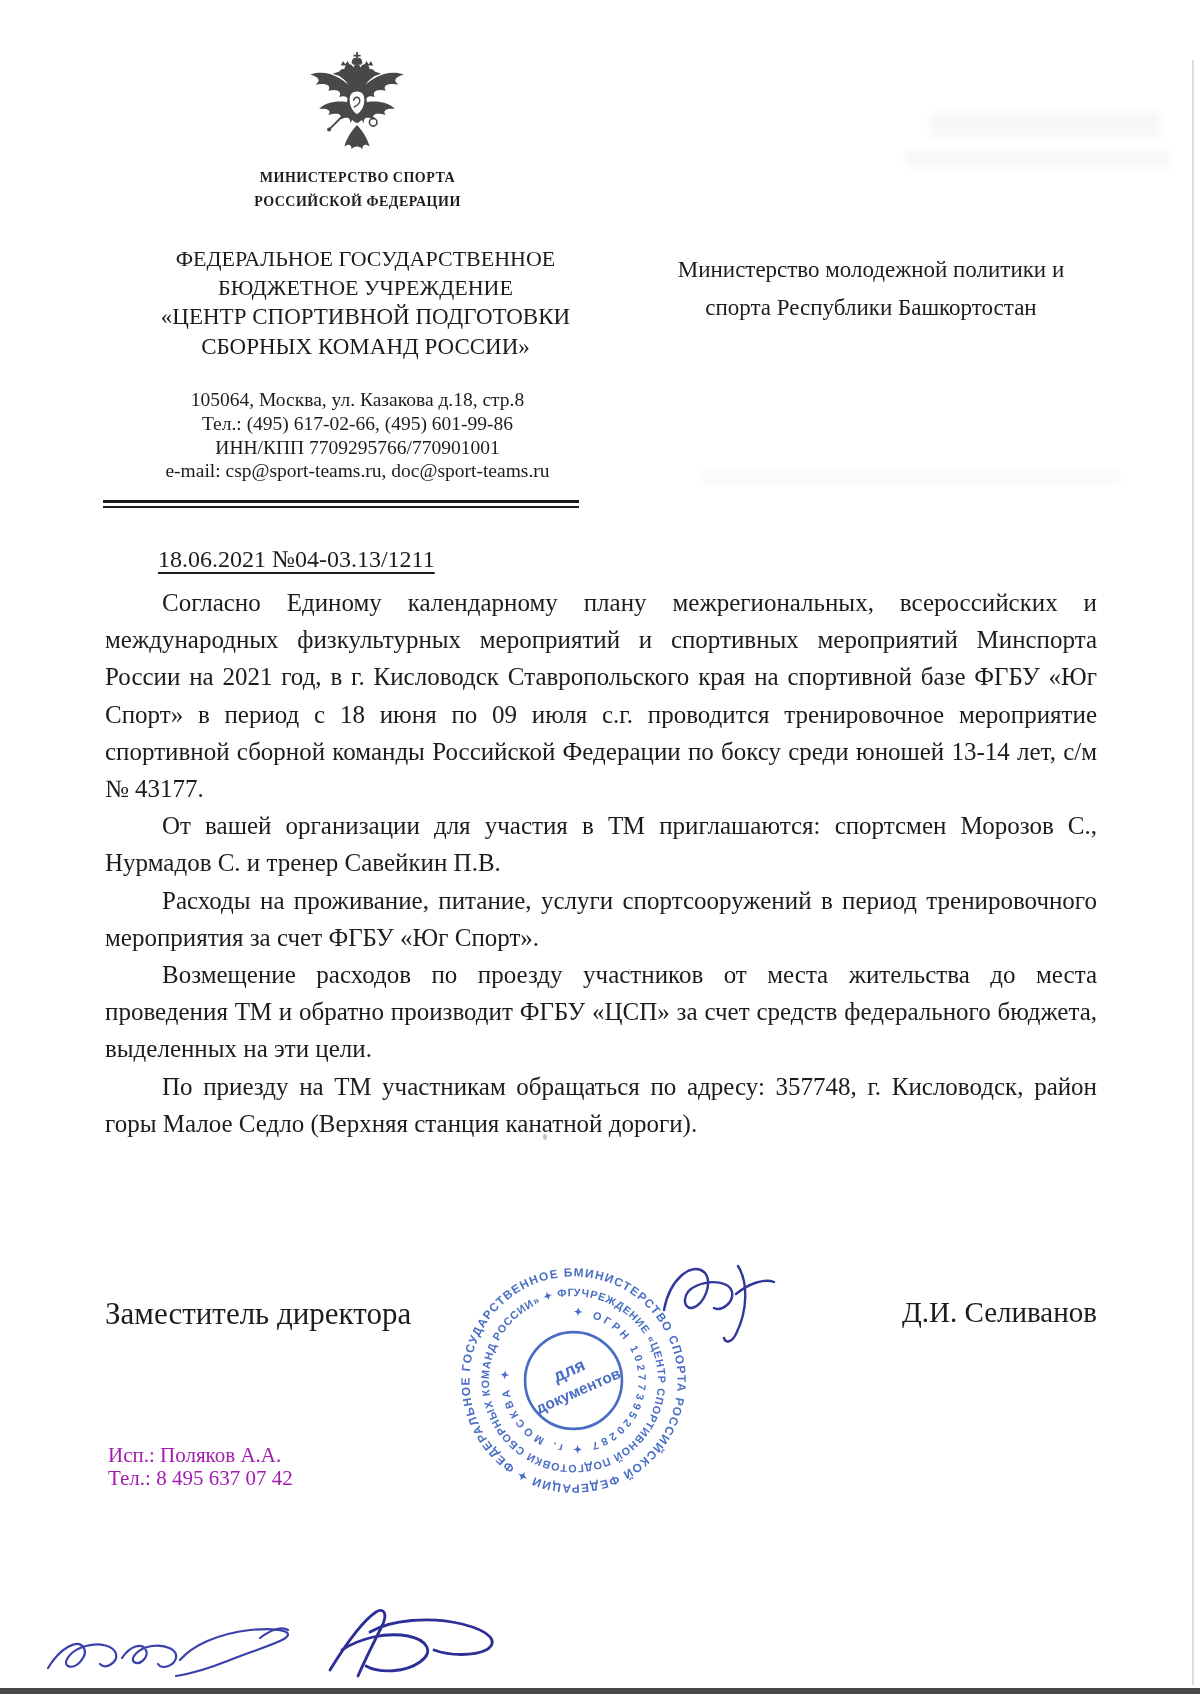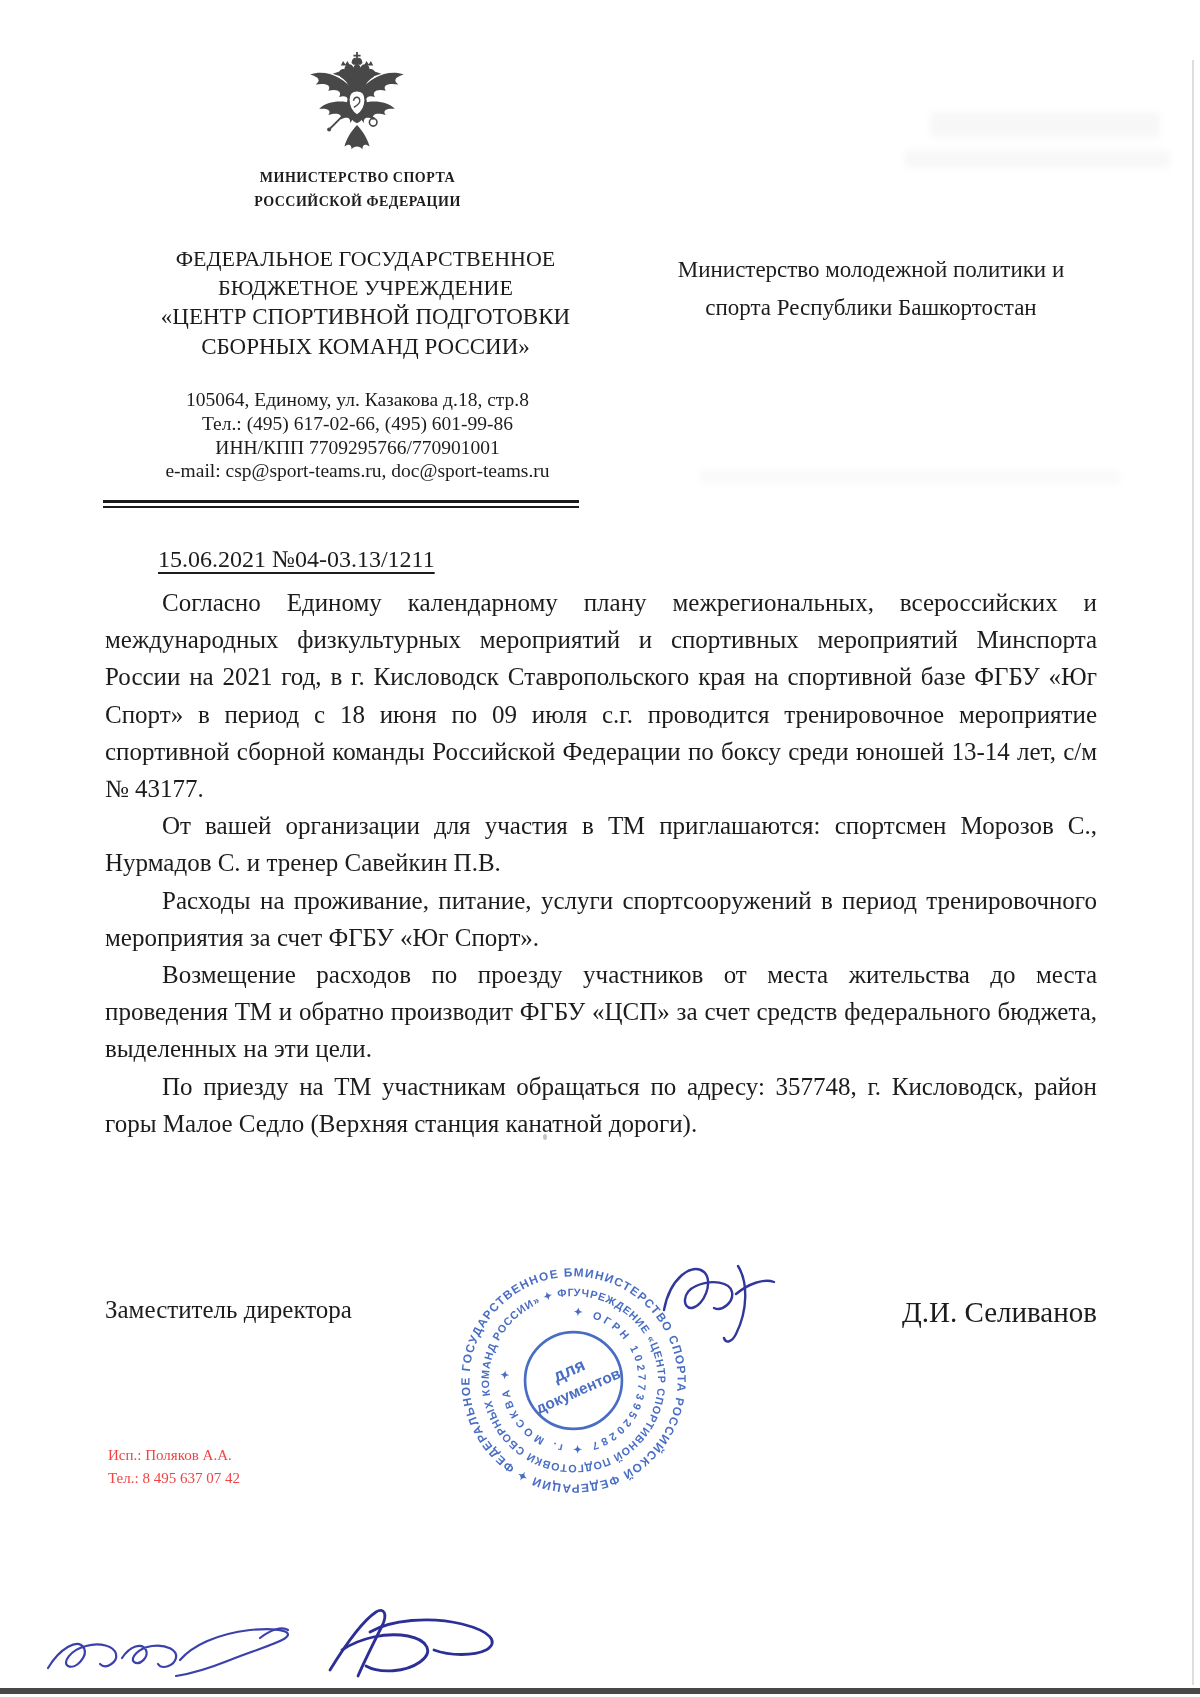--- a/index.html
+++ b/index.html
@@ -22,26 +22,26 @@
   
   .divider{left:103px;top:500px;width:476px;}
   .divider .l1{height:3px;background:#1b1b1b;}
   .divider .l2{height:2px;background:#1b1b1b;margin-top:3px;}
   
   .refline{left:158px;top:546px;font-size:24px;text-decoration:underline;text-underline-offset:5px;}
   
   .bodytext{left:105px;top:584px;width:992px;font-size:25px;line-height:37.2px;text-align:justify;}
   .bodytext p{margin:0;text-indent:57px;}
   
-  .position{left:105px;top:1296px;font-size:25px;font-family:Liberation Serif, serif;}
+  .position{left:105px;top:1296px;font-size:31px;font-family:Liberation Serif, serif;}
   .signername{left:902px;top:1296px;font-size:29px;}
   .stamp{left:455px;top:1262px;width:237px;height:237px;filter:blur(.4px);opacity:.93;}
   .inksig{left:652px;top:1248px;width:165px;height:115px;}
   
-  .executor{left:108px;top:1444px;font-size:15px;line-height:23px;color:#ef4444;}
+  .executor{left:108px;top:1444px;font-size:21px;line-height:23px;color:#a21caf;}
   
   .bottomsig{left:30px;top:1572px;width:490px;height:120px;}
   
   .scan-bottom{left:0;top:1688px;width:1200px;height:6px;background:#2f2f2f;opacity:.88;}
   .scan-right{left:1192px;top:60px;width:2px;height:1625px;background:#cdcdcd;opacity:.65;}
   .ghost{background:#9a9a9a;opacity:.07;filter:blur(3px);border-radius:3px;}
   .ghost.g1{left:930px;top:112px;width:230px;height:26px;}
   .ghost.g2{left:905px;top:150px;width:265px;height:18px;}
   .ghost.g3{left:700px;top:470px;width:420px;height:14px;opacity:.05;}
   .dot-artifact{left:543px;top:1134px;width:4px;height:6px;background:#8a8a8a;opacity:.5;border-radius:50%;}
@@ -89,37 +89,37 @@
   </div>
 
   <div class="abs org">
     <div>ФЕДЕРАЛЬНОЕ ГОСУДАРСТВЕННОЕ</div>
     <div>БЮДЖЕТНОЕ УЧРЕЖДЕНИЕ</div>
     <div class="b">«ЦЕНТР СПОРТИВНОЙ ПОДГОТОВКИ</div>
     <div class="b">СБОРНЫХ КОМАНД РОССИИ»</div>
   </div>
 
   <div class="abs contacts">
-    <div>105064, Единому, ул. Казакова д.18, стр.8</div>
+    <div>105064, Москва, ул. Казакова д.18, стр.8</div>
     <div>Тел.: (495) 617-02-66, (495) 601-99-86</div>
     <div>ИНН/КПП 7709295766/770901001</div>
     <div><span>e-mail: </span><span class="u">csp@sport-teams.ru</span><span>, </span><span class="u">doc@sport-teams.ru</span></div>
   </div>
 
   <div class="abs recipient">
     <div>Министерство молодежной политики и</div>
     <div>спорта Республики Башкортостан</div>
   </div>
 
   <div class="abs divider">
     <div class="l1"></div>
     <div class="l2"></div>
   </div>
 
-  <div class="abs refline">15.06.2021 №04-03.13/1211</div>
+  <div class="abs refline">18.06.2021 №04-03.13/1211</div>
 
   <div class="abs bodytext">
     <p>Согласно Единому календарному плану межрегиональных, всероссийских и международных физкультурных мероприятий и спортивных мероприятий Минспорта России на 2021 год, в г. Кисловодск Ставропольского края на спортивной базе ФГБУ «Юг Спорт» в период с 18 июня по 09 июля с.г. проводится тренировочное мероприятие спортивной сборной команды Российской Федерации по боксу среди юношей 13-14 лет, с/м № 43177.</p>
     <p>От вашей организации для участия в ТМ приглашаются: спортсмен Морозов С., Нурмадов С. и тренер Савейкин П.В.</p>
     <p>Расходы на проживание, питание, услуги спортсооружений в период тренировочного мероприятия за счет ФГБУ «Юг Спорт».</p>
     <p>Возмещение расходов по проезду участников от места жительства до места проведения ТМ и обратно производит ФГБУ «ЦСП» за счет средств федерального бюджета, выделенных на эти цели.</p>
     <p>По приезду на ТМ участникам обращаться по адресу: 357748, г. Кисловодск, район горы Малое Седло (Верхняя станция канатной дороги).</p>
   </div>
 
   <div class="abs dot-artifact"></div>

